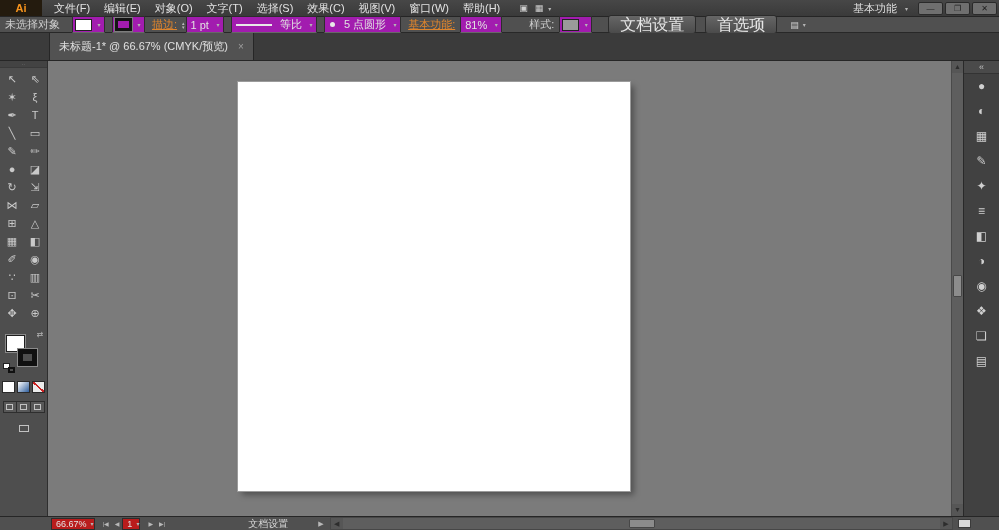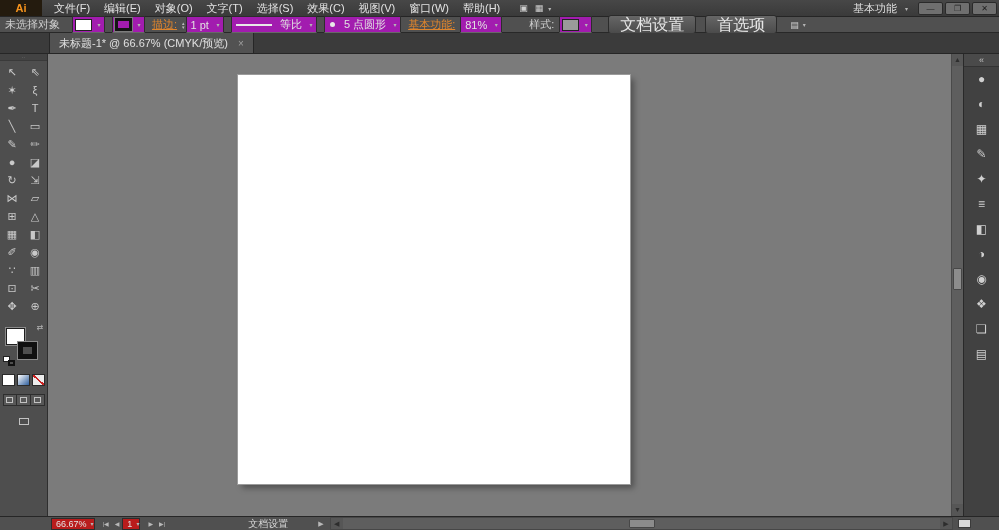--- a/index.html
+++ b/index.html
@@ -31,21 +31,21 @@
   .swatch.style{background:#9a9a9a}
   .ctl-link{color:#e0852c;text-decoration:underline;margin-right:5px;white-space:nowrap;cursor:pointer}
   .stepper{display:flex;flex-direction:column;justify-content:center;font-size:5px;line-height:4px;color:#bdbdbd;margin-right:1px}
   .profile-line{width:36px;height:2px;background:#e8e8e8;margin:0 4px}
   .brush-dot{width:5px;height:5px;border-radius:50%;background:#e8e8e8;margin:0 5px}
   .style-label{margin:0 5px 0 20px;color:#cfcfcf;white-space:nowrap}
   .btn{height:19px;padding:0 11px;margin-left:9px;border:1px solid #2b2b2b;border-radius:3px;background:linear-gradient(#666,#4b4b4b);font-size:16px;line-height:16px;color:#e6e6e6;white-space:nowrap}
   .panelmenu{margin-left:11px;display:flex;align-items:center;gap:2px}
 
   
-  .tabbar{height:21px;background:#3b3b3b;border-bottom:1px solid #262626;display:flex;flex-shrink:0}
+  .tabbar{height:28px;background:#3b3b3b;border-bottom:1px solid #262626;display:flex;flex-shrink:0}
   .tab{margin-left:49px;background:#525252;border-left:1px solid #262626;border-right:1px solid #262626;display:flex;align-items:center;gap:10px;padding:0 9px;font-size:11px;color:#e0e0e0}
   .tab-close{color:#9e9e9e;font-size:10px}
 
   
   .main{flex:1;display:flex;min-height:0}
   .toolbar{width:48px;background:#4e4e4e;border-right:1px solid #2e2e2e;display:flex;flex-direction:column;align-items:center;flex-shrink:0}
   .toolbar-grip{width:100%;height:7px;background:#434343;border-bottom:1px solid #3a3a3a;color:#8d8d8d;font-size:5px;text-align:center;line-height:6px}
   .tools{display:grid;grid-template-columns:23px 23px;margin-top:2px}
   .tool{height:18px;text-align:center;line-height:18px;font-size:11px;color:#c9c9c9;cursor:default}
   .colorwidget{position:relative;width:42px;height:44px;margin-top:8px}

